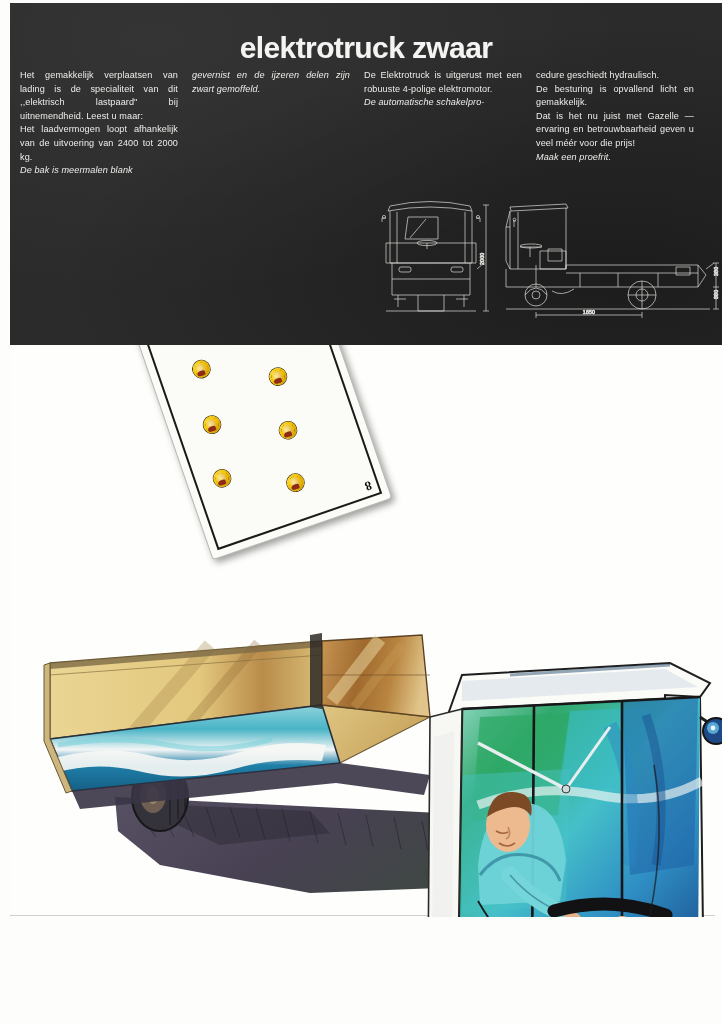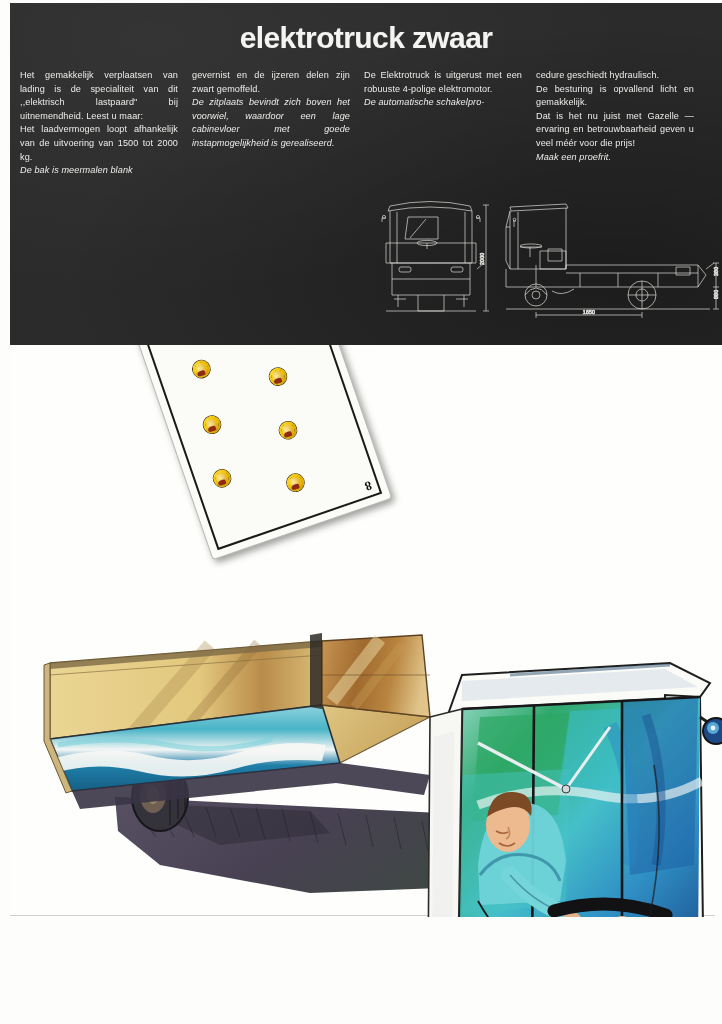--- a/index.html
+++ b/index.html
@@ -22,21 +22,21 @@
     overflow:hidden;
   }
   #black-panel:before{
     content:"";position:absolute;inset:0;
     background:
       radial-gradient(ellipse at 20% 10%, rgba(255,255,255,.045), transparent 60%),
       radial-gradient(ellipse at 85% 80%, rgba(0,0,0,.35), transparent 65%);
     pointer-events:none;
   }
   #headline{
-    position:absolute;left:0;top:18px;width:712px;
+    position:absolute;left:0;top:28px;width:712px;
     text-align:center;
     color:#f4f4f2;
     font-size:30px;line-height:34px;
     font-weight:bold;
     letter-spacing:-0.6px;
     font-family:"Liberation Sans","DejaVu Sans",sans-serif;
     text-shadow:0 0 1px rgba(255,255,255,.25);
   }
 
   
@@ -137,27 +137,26 @@
 <div id="page">
 
   <div id="black-panel">
 
     <div id="headline" class="nosel">elektrotruck zwaar</div>
 
     <div id="cols">
 
       <div class="col">
         <p>Het gemakkelijk verplaatsen van lading is de specialiteit van dit ,,elektrisch lastpaard" bij uitnemendheid. Leest u maar:</p>
-        <p>Het laadvermogen loopt afhankelijk van de uitvoering van 1500 tot 2000 kg.</p>
+        <p>Het laadvermogen loopt afhankelijk van de uitvoering van 2400 tot 2000 kg.</p>
         <p>De bak is meermalen blank</p>
       </div>
 
       <div class="col">
         <p>gevernist en de ijzeren delen zijn zwart gemoffeld.</p>
-        <p>De zitplaats bevindt zich boven het voorwiel, waardoor een lage cabinevloer met goede instapmogelijkheid is gerealiseerd.</p>
       </div>
 
       <div class="col">
         <p>De Elektrotruck is uitgerust met een robuuste 4-polige elektromotor.</p>
         <p>De automatische schakelpro-</p>
       </div>
 
       <div class="col">
         <p>cedure geschiedt hydraulisch.</p>
         <p>De besturing is opvallend licht en gemakkelijk.</p>

